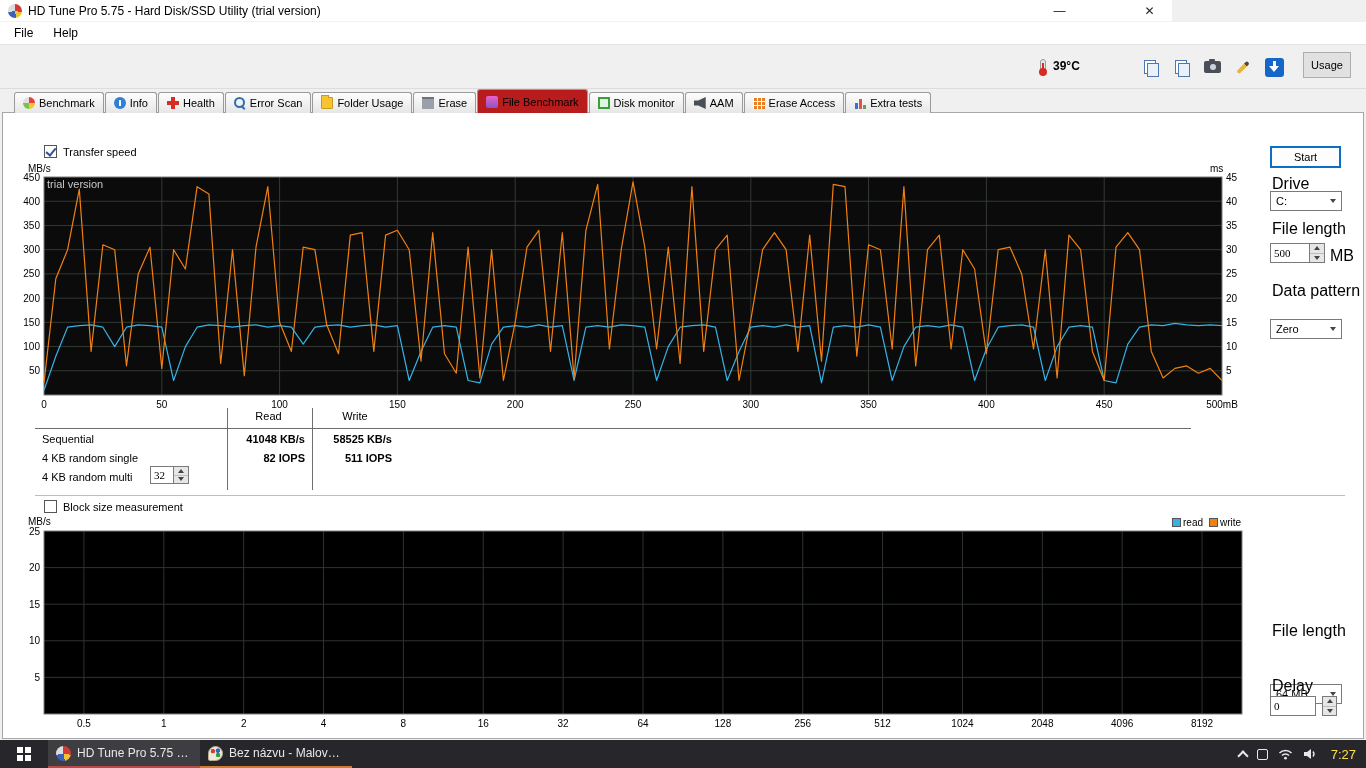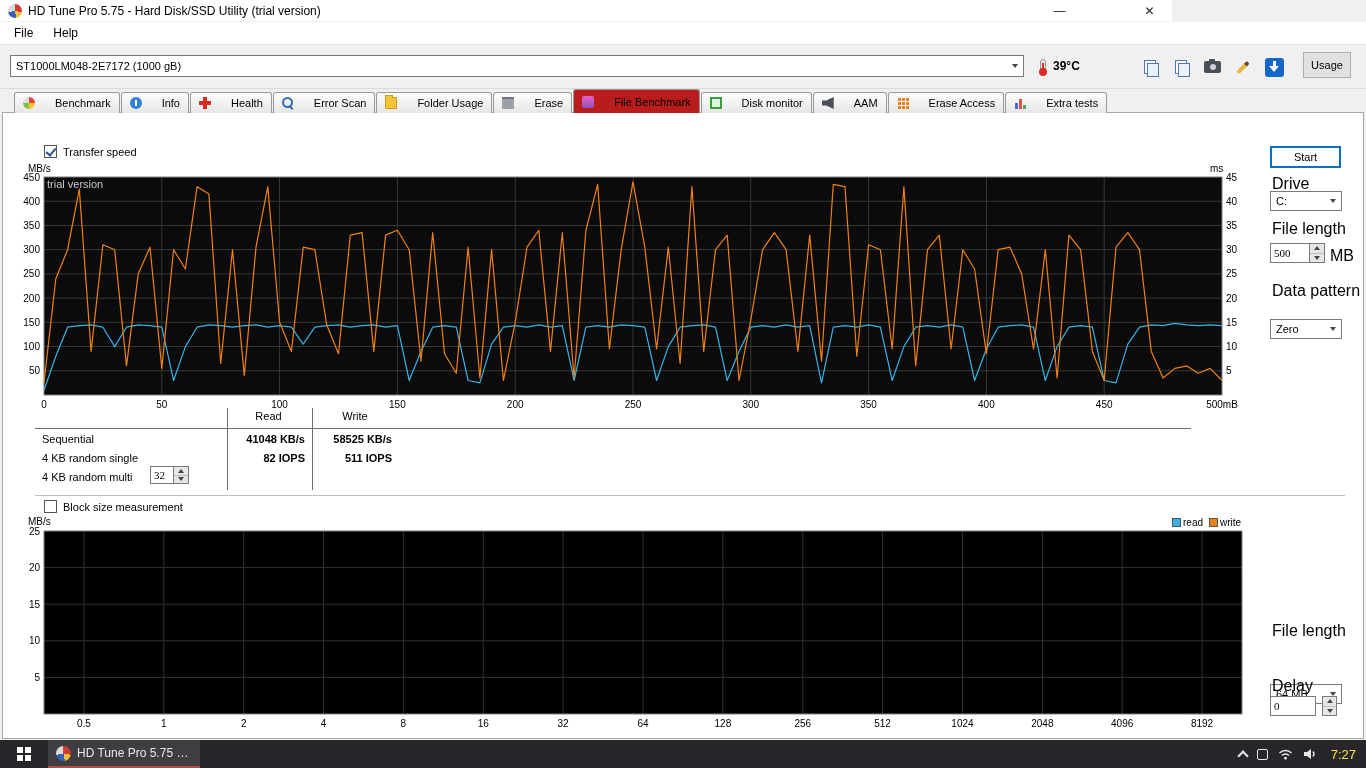--- a/index.html
+++ b/index.html
@@ -37,21 +37,21 @@
   .ic-camera::before{content:"";position:absolute;left:5px;top:-2px;width:6px;height:3px;background:#4a4f57;border-radius:1px}
   .ic-camera::after{content:"";position:absolute;left:6px;top:3px;width:6px;height:6px;background:#cdd3da;border-radius:50%}
   .ic-brush{width:4px;height:15px;background:linear-gradient(#5b4632 0 4px,#e7b73c 4px);transform:rotate(45deg);border-radius:2px}
   .ic-save{width:19px;height:19px;background:#1467c8;border-radius:3px;position:relative}
   .ic-save::before{content:"";position:absolute;left:8px;top:3px;width:3px;height:5px;background:#fff}
   .ic-save::after{content:"";position:absolute;left:4.5px;top:8px;width:0;height:0;border-left:5px solid transparent;border-right:5px solid transparent;border-top:6px solid #fff}
   .exit-btn{position:absolute;left:1303px;top:7px;width:48px;height:26px;background:#e1e1e1;border:1px solid #adadad;font-size:11px;font-family:"Liberation Sans",sans-serif}
 
   
   .tabbar{position:absolute;left:14px;top:90px;height:23px;display:flex;align-items:flex-end;z-index:3}
-  .tab{display:flex;align-items:center;gap:20px;height:21px;padding:0 8px;border:1px solid #9a9a9a;border-bottom:none;border-radius:3px 3px 0 0;background:linear-gradient(#fdfdfd,#e6e6e6);margin-right:1px;font-size:11px;white-space:nowrap}
+  .tab{display:flex;align-items:center;gap:4px;height:21px;padding:0 8px;border:1px solid #9a9a9a;border-bottom:none;border-radius:3px 3px 0 0;background:linear-gradient(#fdfdfd,#e6e6e6);margin-right:1px;font-size:11px;white-space:nowrap}
   .tab.active{height:24px;background:#b91c1c;position:relative;z-index:4}
   .ticon{width:12px;height:12px;display:inline-block;flex:0 0 auto;position:relative}
   .ti-benchmark{border-radius:50%;background:conic-gradient(#e8413c 0 25%,#f7c531 25% 50%,#7ec24a 50% 75%,#e0e0e0 75%)}
   .ti-info{border-radius:50%;background:#2f7fd6}
   .ti-info::after{content:"";position:absolute;left:5px;top:3px;width:2px;height:6px;background:#fff}
   .ti-health{background:linear-gradient(#d62c22,#d62c22) 50% 0/4px 100% no-repeat,linear-gradient(#d62c22,#d62c22) 0 50%/100% 4px no-repeat}
   .ti-scan::before{content:"";position:absolute;left:0;top:0;width:7px;height:7px;border:2px solid #2e6fb0;border-radius:50%}
   .ti-scan::after{content:"";position:absolute;left:8px;top:8px;width:2px;height:5px;background:#2e6fb0;transform:rotate(-45deg)}
   .ti-folder{background:#f5c333;border:1px solid #c79b1e;border-radius:1px}
   .ti-folder::before{content:"";position:absolute;left:-1px;top:-3px;width:6px;height:2px;background:#f5c333;border:1px solid #c79b1e;border-bottom:none}
@@ -116,24 +116,20 @@
     <div class="wbtn">✕</div>
   </div>
 </div>
 
 <div class="menubar">
   <span class="menu-item">File</span>
   <span class="menu-item">Help</span>
 </div>
 
 <div class="toolbar">
-  <div class="combo abs" style="left:10px;top:10px;width:1014px;height:22px">
-    <span class="combo-text">ST1000LM048-2E7172 (1000 gB)</span>
-    <span class="combo-btn"></span>
-  </div>
   <div class="temp-wrap">
     <div class="ic-thermo"></div>
     <span class="temp-text">39°C</span>
   </div>
   <div class="tool-icons">
     <div class="tbtn">
         <span class="ic-pages"></span>
       </div>
     <div class="tbtn">
         <span class="ic-pages"></span>
@@ -390,20 +386,24 @@
         <span></span>
         <span></span>
         <span></span>
         <span></span>
       </div>
   </div>
   <div class="task-app active" style="border-bottom-color: rgb(184, 74, 69);">
     <span class="hdtune-ic tb-hdtune" style="margin-left:0"></span>
     <span class="task-label">HD Tune Pro 5.75 - H...</span>
   </div>
+  <div class="task-app" style="border-bottom-color: rgb(207, 122, 46);">
+    <span class="paint-ic"></span>
+    <span class="task-label">Bez názvu - Malování</span>
+  </div>
   <div class="tray">
     <span class="chev-up"></span>
     <span class="tray-sq"></span>
     <svg width="15" height="12" viewBox="0 0 15 12">
       <path d="M1.5,5 a8.5,8.5 0 0 1 12,0" fill="none" stroke="#e8e8e8" stroke-width="1.6"></path>
       <path d="M4,7.5 a5,5 0 0 1 7,0" fill="none" stroke="#e8e8e8" stroke-width="1.6"></path>
       <circle cx="7.5" cy="10.2" r="1.4" fill="#e8e8e8"></circle>
     </svg>
     <svg width="14" height="12" viewBox="0 0 14 12">
       <polygon points="1,4 4,4 8,1 8,11 4,8 1,8" fill="#e8e8e8"></polygon>

